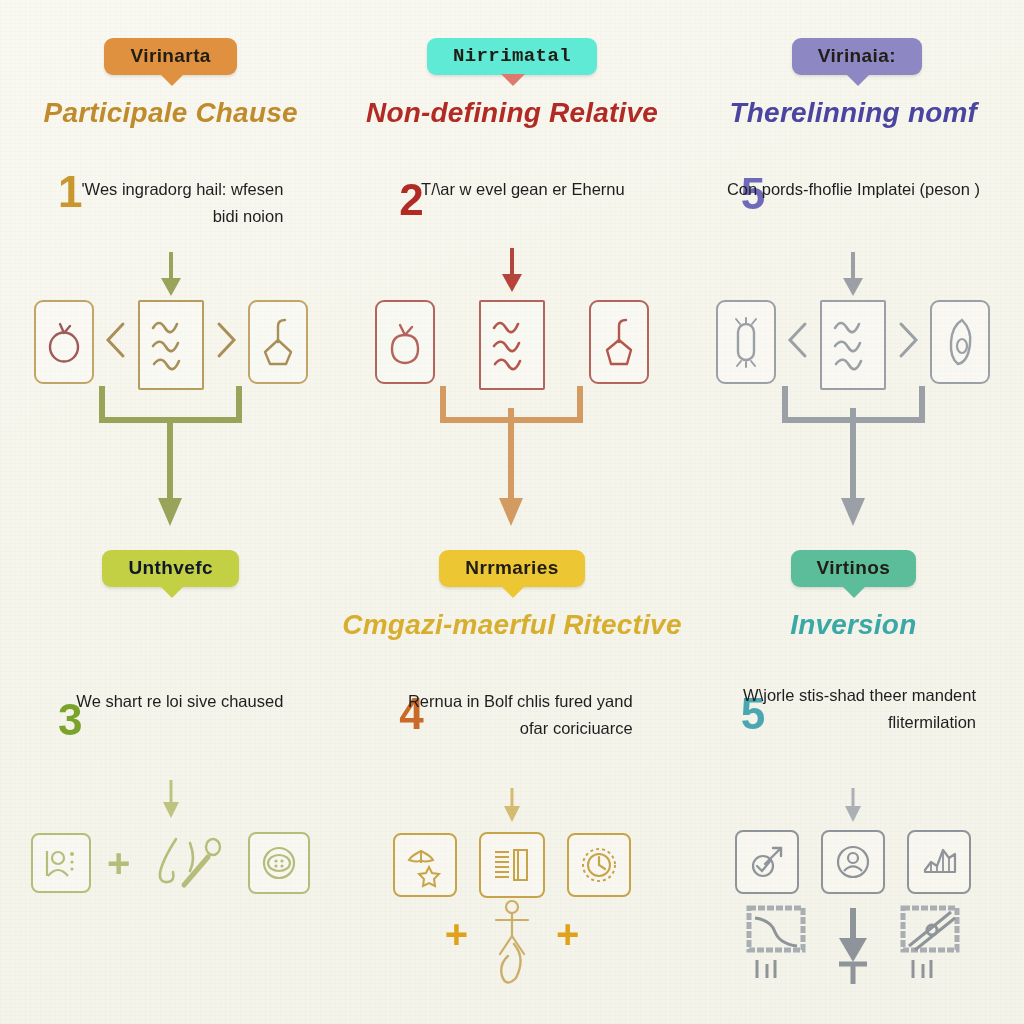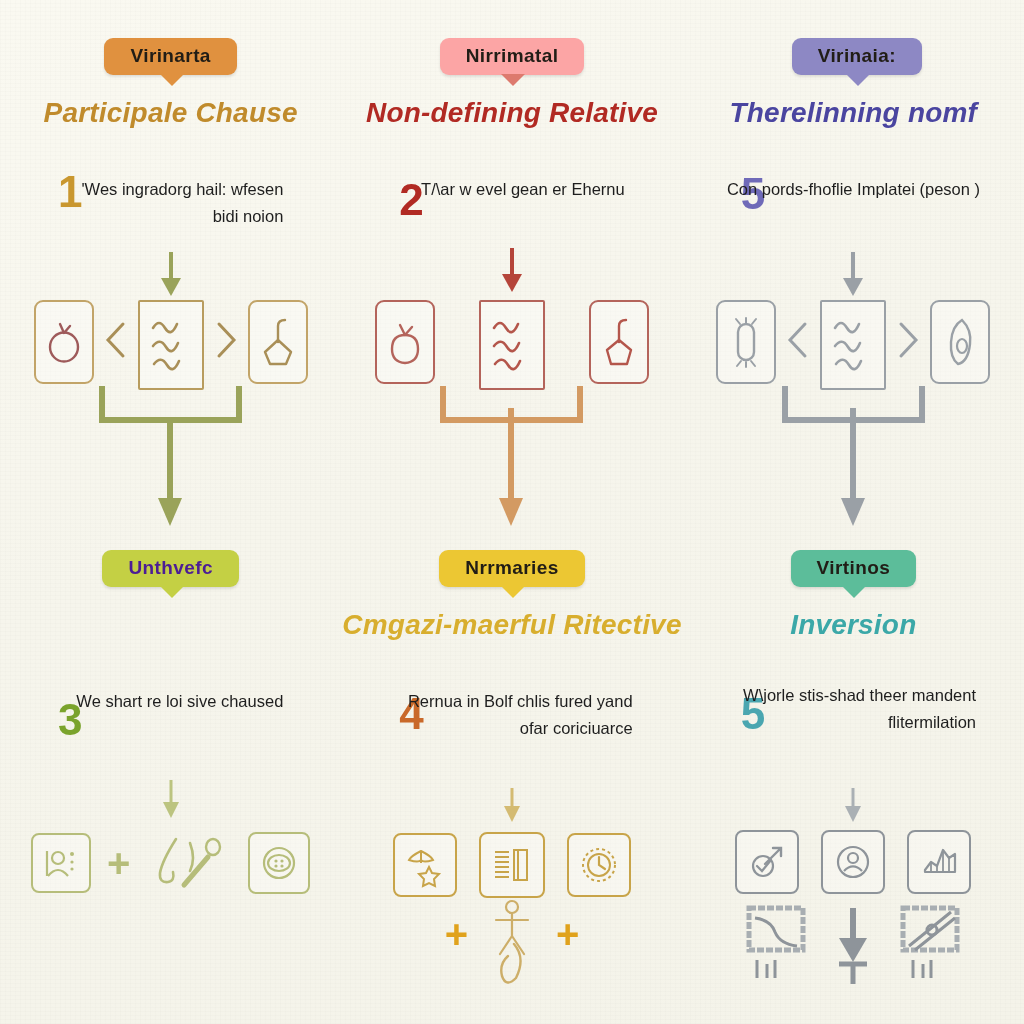--- a/index.html
+++ b/index.html
@@ -157,21 +157,21 @@
       <svg width="341" height="148" viewBox="0 0 341 148" style="display:block;">
         <path d="M102 0 L102 34 L239 34 L239 0" stroke="#9aa35a" stroke-width="6" fill="none"></path>
         <path d="M170 34 L170 120" stroke="#9aa35a" stroke-width="6" fill="none"></path>
         <path d="M158 112 L170 140 L182 112 Z" fill="#9aa35a"></path>
       </svg>
     </div>
   </div>
 
   <div class="cell">
     <div class="badge-wrap" style="top:38px;">
-      <div class="badge" style="background:#fca5a5;color:#dd7a6e;">
+      <div class="badge" style="background:#5eead4;color:#dd7a6e;font-family:Liberation Mono, monospace;">
         <span style="color:#211d16;">Nirrimatal</span>
       </div>
     </div>
     <div class="title" style="top:96px;color:#b12a23;">Non-defining Relative</div>
     <div class="num" style="left:58px;top:178px;color:#b12a23;">2</div>
     <div class="desc" style="top:176px;">T/\ar w evel gean er Ehernu</div>
 
     <div class="arrow" style="top:248px;">
       <svg width="26" height="46" viewBox="0 0 26 46">
           <path d="M13 0 L13 30" stroke="#b5453a" stroke-width="4" fill="none"></path>
@@ -274,21 +274,21 @@
         <path d="M102 0 L102 34 L239 34 L239 0" stroke="#9aa0a6" stroke-width="6" fill="none"></path>
         <path d="M170 22 L170 120" stroke="#9aa0a6" stroke-width="6" fill="none"></path>
         <path d="M158 112 L170 140 L182 112 Z" fill="#9aa0a6"></path>
       </svg>
     </div>
   </div>
 
   <div class="cell">
     <div class="badge-wrap" style="top:38px;">
       <div class="badge" style="background:#c4d044;color:#c4d044;">
-        <span style="color:#4c1d95;">Unthvefc</span>
+        <span style="color:#0f172a;">Unthvefc</span>
       </div>
     </div>
     <div class="num" style="left:58px;top:186px;color:#7aa32c;">3</div>
     <div class="desc" style="top:176px;">We shart re loi sive chaused</div>
 
     <div class="arrow" style="top:268px;">
       <svg width="22" height="40" viewBox="0 0 22 40">
           <path d="M11 0 L11 24" stroke="#bcc480" stroke-width="3" fill="none"></path>
           <path d="M3 22 L11 38 L19 22 Z" fill="#bcc480"></path>
         </svg>

